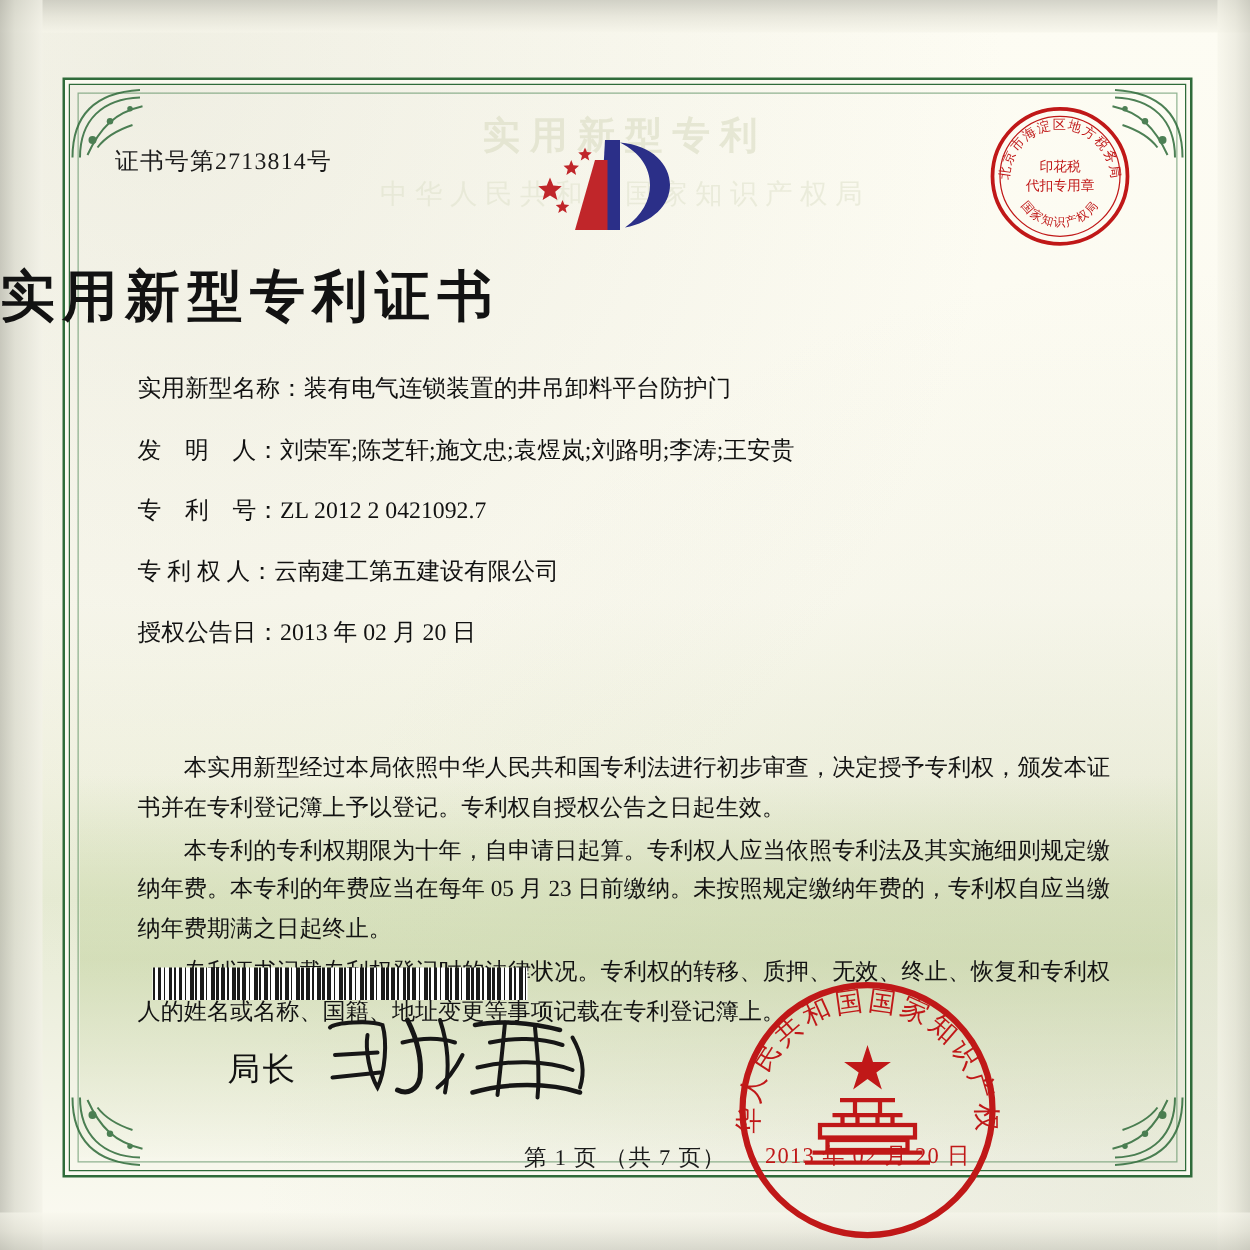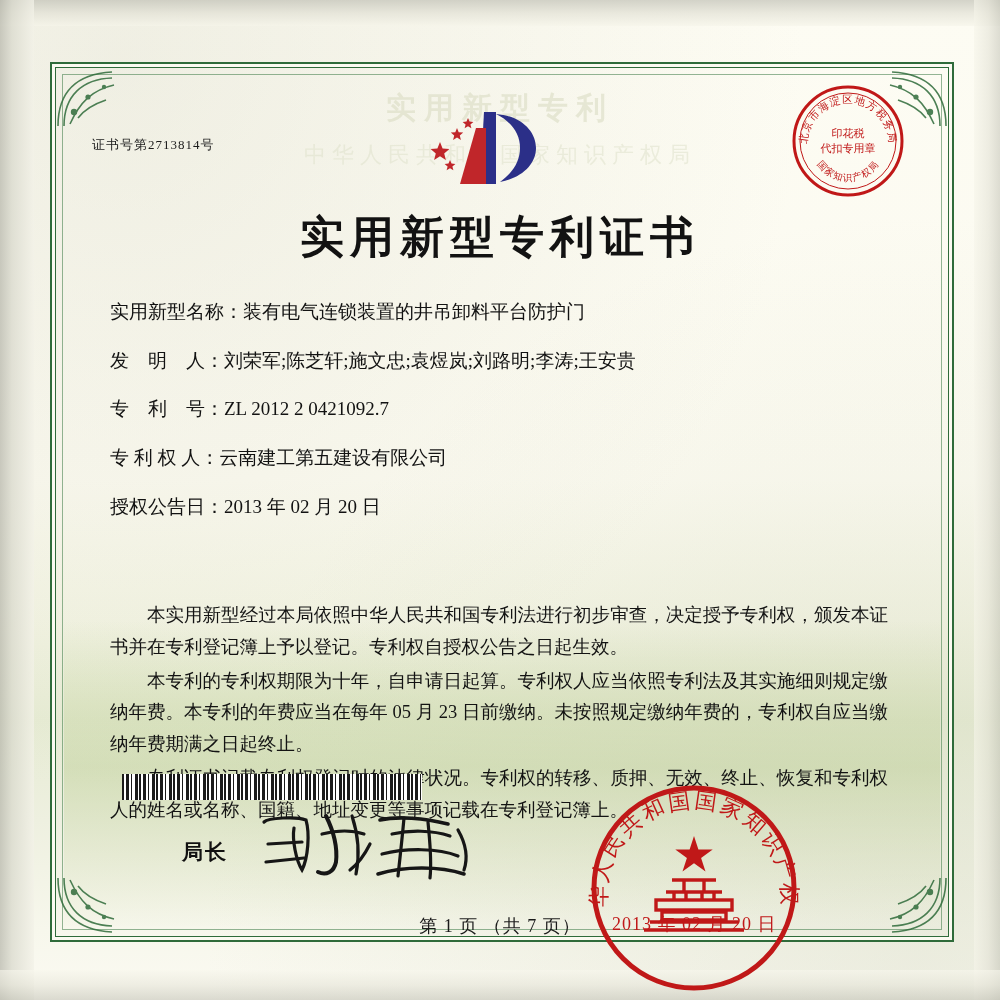--- a/index.html
+++ b/index.html
@@ -97,36 +97,35 @@
     font-size: 22px;
     letter-spacing: 6px;
     color: #dde0c9;
     opacity: .5;
   }
 
   
   .cert-no {
     position: absolute;
     left: 92px; top: 116px;
-    font-size: 13px;
+    font-size: 19px;
     color: #1b1b1b;
     letter-spacing: 1px;
-    margin-top: 20px;
   }
   .logo {
     position: absolute;
     left: 410px; top: 98px;
     width: 150px; height: 100px;
   }
   .logo svg { width: 100%; height: 100%; display: block; }
 
   .title {
     position: absolute;
     left: 0; right: 0; top: 208px;
-    text-align: center;
+    text-align: left;
     font-size: 44px;
     font-weight: bold;
     letter-spacing: 6px;
     color: #121212;
     font-family: "DejaVu Serif", serif;
   }
 
   
   .stamp-tax {
     position: absolute;
@@ -200,24 +199,23 @@
       #ffffff 10px, #ffffff 13px,
       #1a1a1a 13px, #1a1a1a 16px,
       #ffffff 16px, #ffffff 17px
     );
   }
 
   
   .sig-label {
     position: absolute;
     left: 182px; top: 838px;
-    font-size: 21px;
+    font-size: 26px;
     color: #111;
     letter-spacing: 2px;
-    font-weight: bold;
   }
   .sig-mark {
     position: absolute;
     left: 252px; top: 800px;
     width: 230px; height: 90px;
   }
   .sig-mark svg { width: 100%; height: 100%; display: block; }
 
   .page-no {
     position: absolute;

